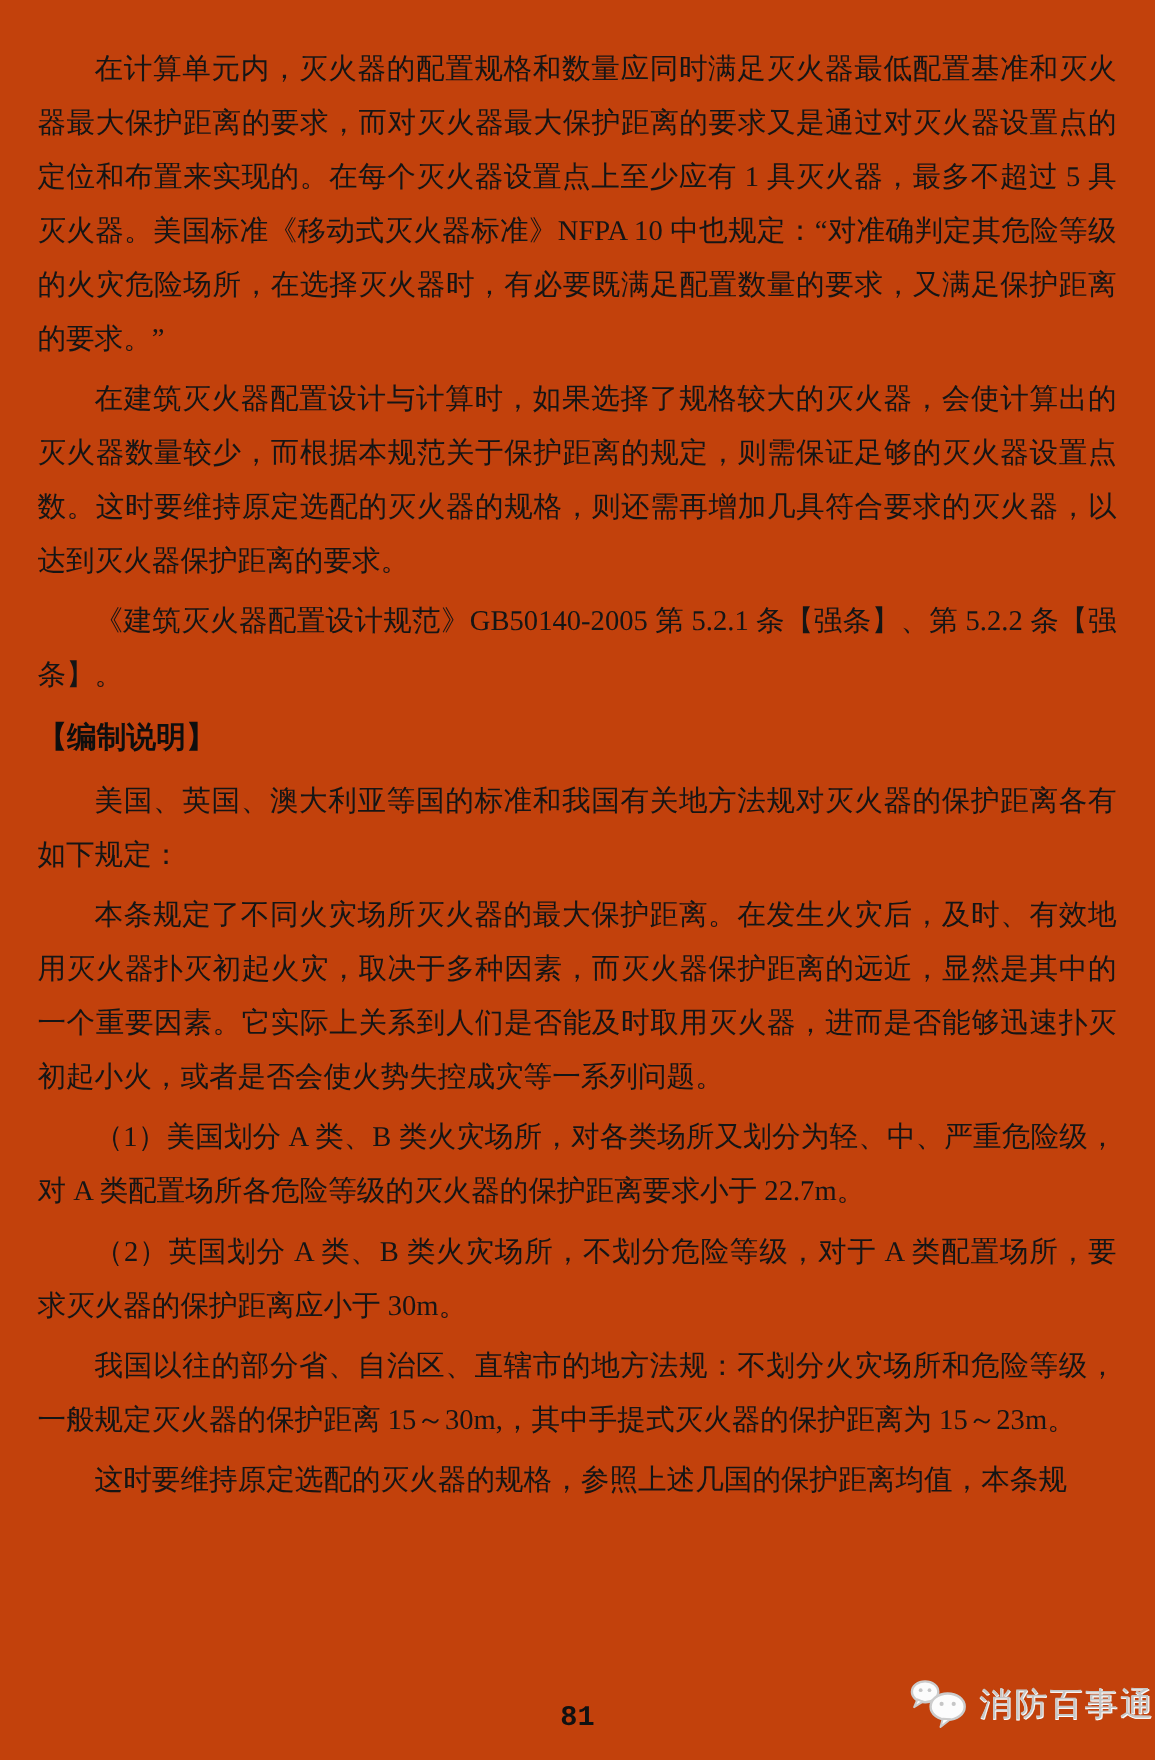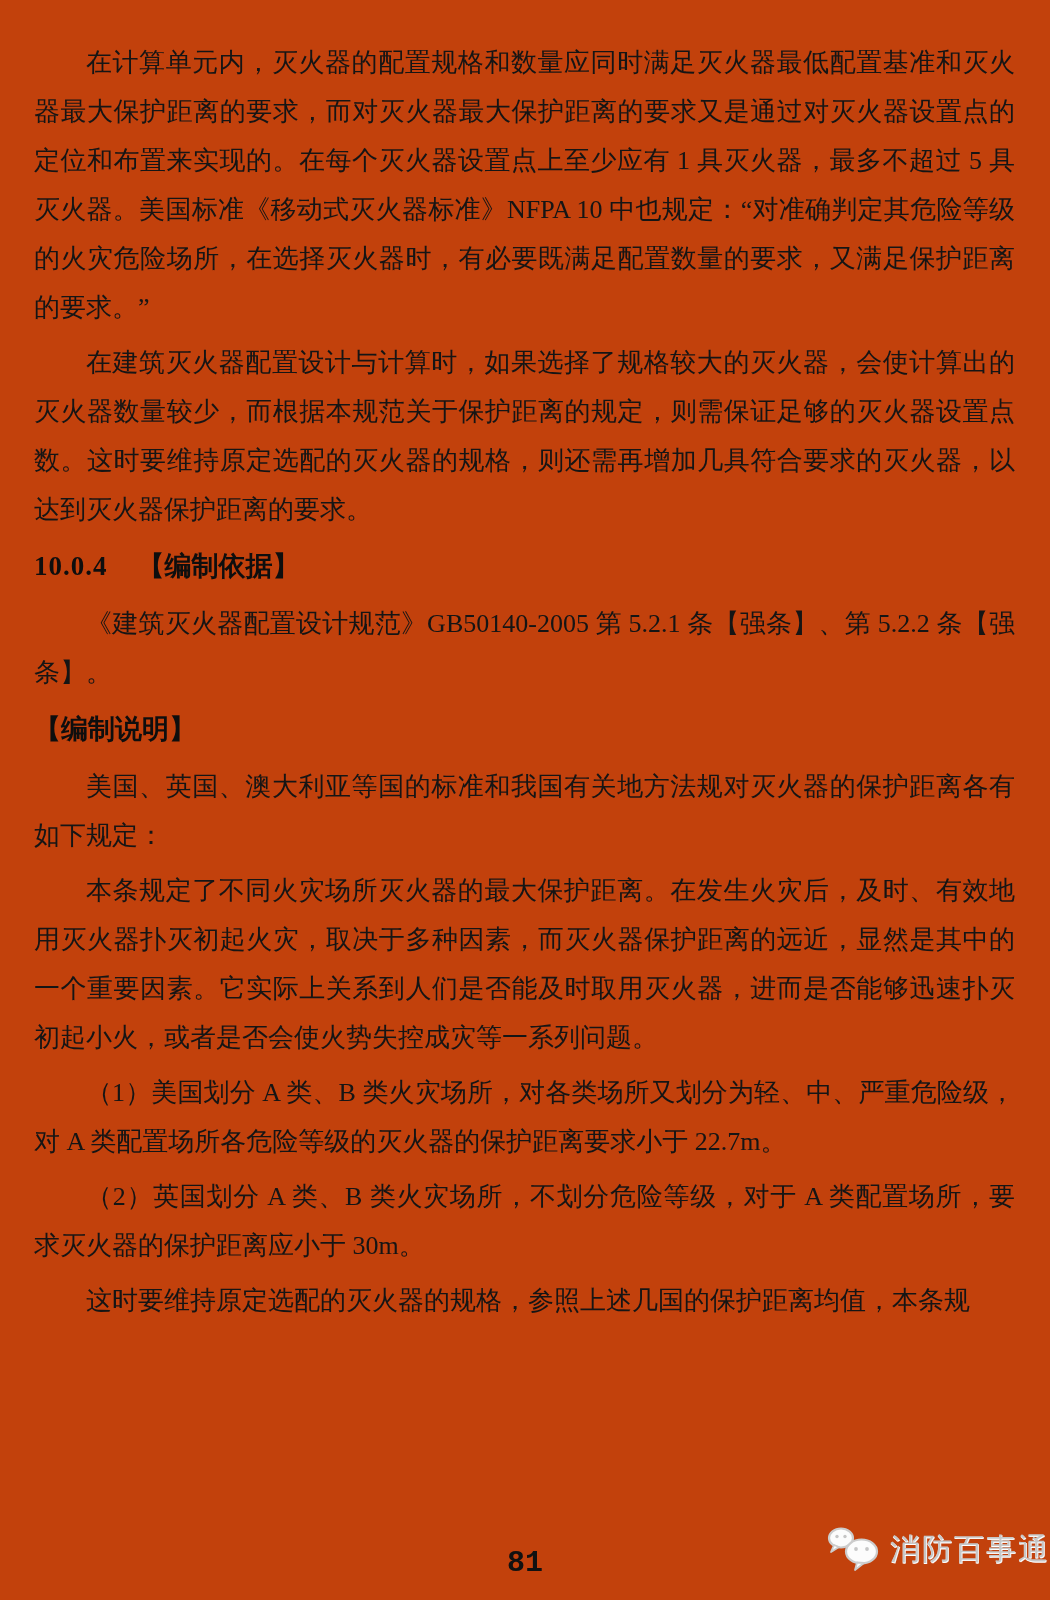--- a/index.html
+++ b/index.html
@@ -62,43 +62,43 @@
     white-space: nowrap;
   }
   .page-number {
     position: absolute;
     top: 1546px;
     left: 0;
     width: 100%;
     text-align: center;
     font-family: "Liberation Mono", "DejaVu Sans Mono", monospace;
     font-weight: bold;
-    font-size: 30px;
+    font-size: 26px;
     color: #111111;
   }
 </style>
 </head>
 <body>
 
 <div class="sheet">
 
   <main class="doc">
     <p class="para">在计算单元内，灭火器的配置规格和数量应同时满足灭火器最低配置基准和灭火器最大保护距离的要求，而对灭火器最大保护距离的要求又是通过对灭火器设置点的定位和布置来实现的。在每个灭火器设置点上至少应有 1 具灭火器，最多不超过 5 具灭火器。美国标准《移动式灭火器标准》NFPA 10 中也规定：“对准确判定其危险等级的火灾危险场所，在选择灭火器时，有必要既满足配置数量的要求，又满足保护距离的要求。”</p>
     <p class="para">在建筑灭火器配置设计与计算时，如果选择了规格较大的灭火器，会使计算出的灭火器数量较少，而根据本规范关于保护距离的规定，则需保证足够的灭火器设置点数。这时要维持原定选配的灭火器的规格，则还需再增加几具符合要求的灭火器，以达到灭火器保护距离的要求。</p>
 
-    <h2 class="heading"><span class="clause-no">10.0.4</span><span>【编制依据】</span></h2>
 
     <p class="para">《建筑灭火器配置设计规范》GB50140-2005 第 5.2.1 条【强条】、第 5.2.2 条【强条】。</p>
 
     <h2 class="heading"><span>【编制说明】</span></h2>
 
     <p class="para">美国、英国、澳大利亚等国的标准和我国有关地方法规对灭火器的保护距离各有如下规定：</p>
     <p class="para">本条规定了不同火灾场所灭火器的最大保护距离。在发生火灾后，及时、有效地用灭火器扑灭初起火灾，取决于多种因素，而灭火器保护距离的远近，显然是其中的一个重要因素。它实际上关系到人们是否能及时取用灭火器，进而是否能够迅速扑灭初起小火，或者是否会使火势失控成灾等一系列问题。</p>
     <p class="para">（1）美国划分 A 类、B 类火灾场所，对各类场所又划分为轻、中、严重危险级，对 A 类配置场所各危险等级的灭火器的保护距离要求小于 22.7m。</p>
     <p class="para">（2）英国划分 A 类、B 类火灾场所，不划分危险等级，对于 A 类配置场所，要求灭火器的保护距离应小于 30m。</p>
+    <p class="para">我国以往的部分省、自治区、直辖市的地方法规：不划分火灾场所和危险等级，一般规定灭火器的保护距离 15～30m,，其中手提式灭火器的保护距离为 15～23m。</p>
     <p class="para">这时要维持原定选配的灭火器的规格，参照上述几国的保护距离均值，本条规</p>
   </main>
 
   <div class="footer-watermark">
     <svg class="wm-icon" width="56" height="48" viewBox="0 0 56 48" xmlns="http://www.w3.org/2000/svg">
 
       <ellipse cx="15" cy="13" rx="12" ry="9.5" fill="#fcfcfc" stroke="#cccccc" stroke-width="2.2"></ellipse>
       <path d="M8 20 L5 27 L13 22 Z" fill="#fcfcfc" stroke="#cccccc" stroke-width="1.8" stroke-linejoin="round"></path>
       <circle cx="11" cy="11.5" r="1.7" fill="#c6c6c6"></circle>
       <circle cx="19" cy="11.5" r="1.7" fill="#c6c6c6"></circle>

